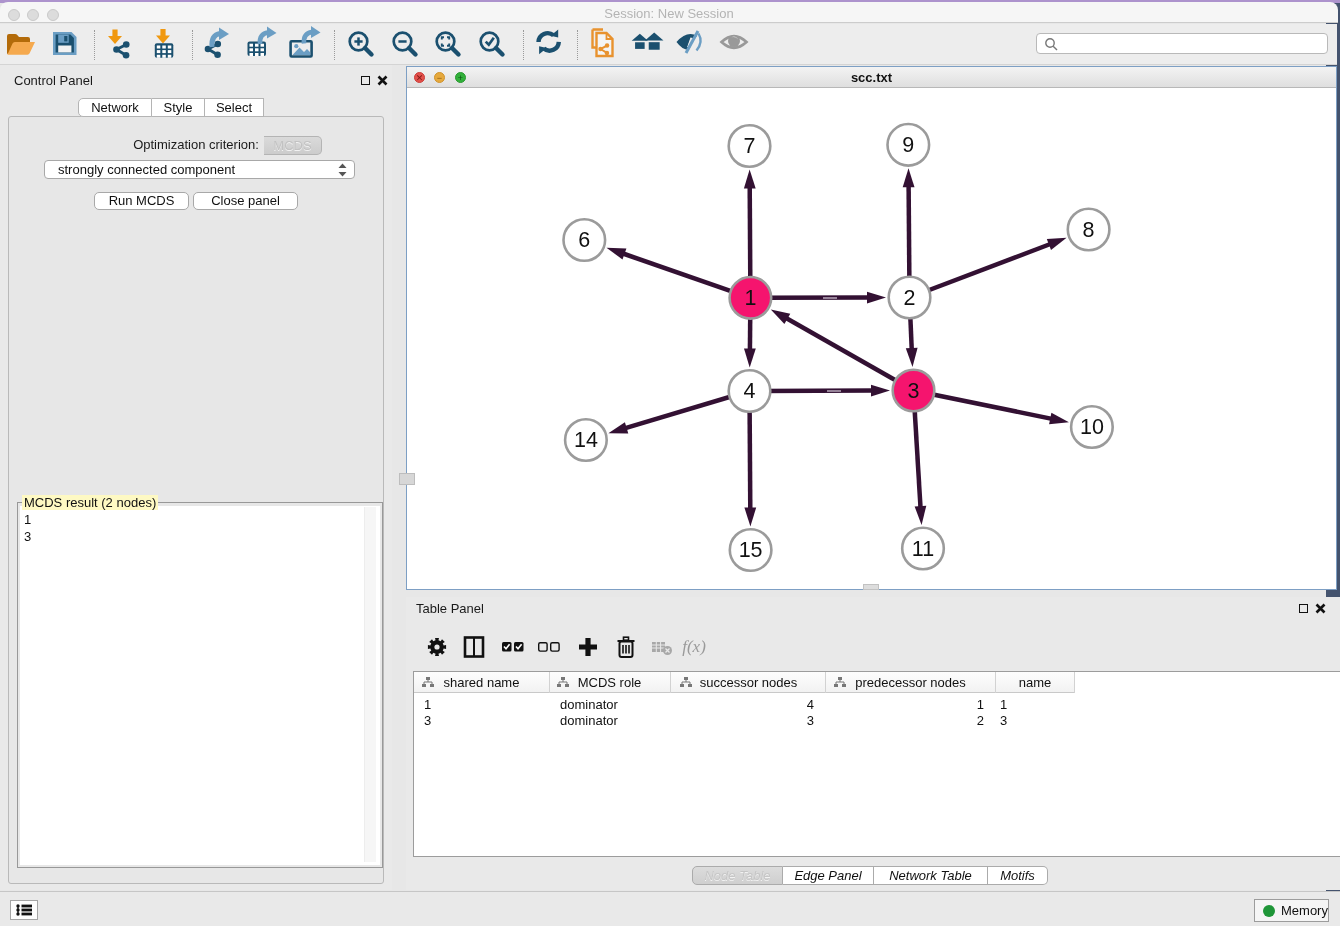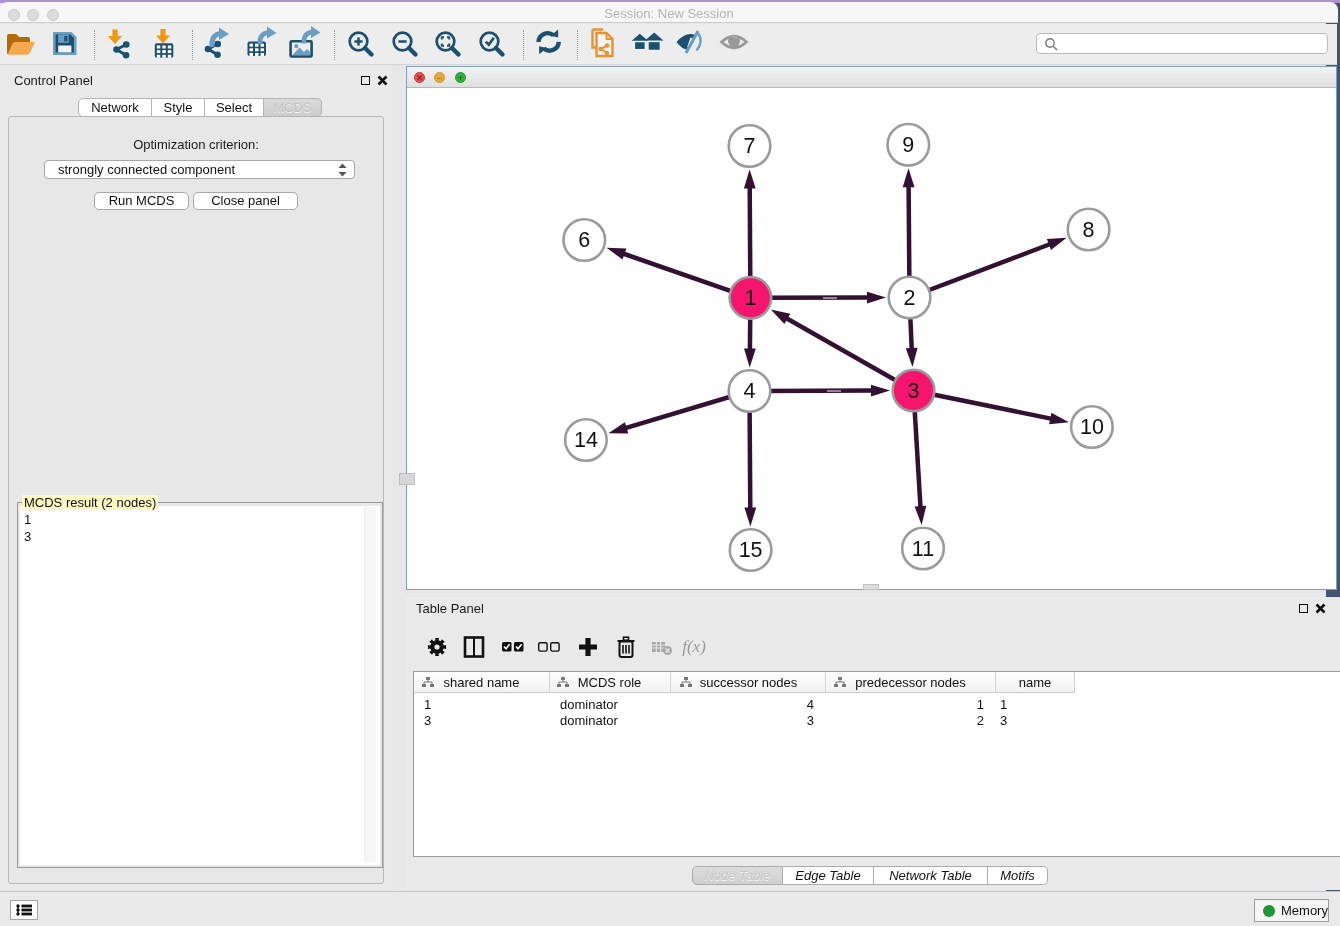--- a/index.html
+++ b/index.html
@@ -203,21 +203,21 @@
   <div id="cpanel-title">Control Panel</div>
   <div class="wbtn-sq" style="left:361px; top:11px;"></div>
   <svg style="position:absolute; left:377px; top:10px;" width="11" height="11" viewBox="0 0 11 11">
       <path d="M1.5 1.5 L9.5 9.5 M9.5 1.5 L1.5 9.5" stroke="#111" stroke-width="2.6"></path>
     </svg>
   <div id="cp-content"></div>
   <div id="tabs">
     <div class="tab first" style="width:74px;">Network</div>
     <div class="tab" style="width:53px;">Style</div>
     <div class="tab" style="width:59px;">Select</div>
-    <div class="tab sel last" style="width:58px;">MCDS</div>
+    <div class="tab sel last" style="width:58px;margin-top:38px;">MCDS</div>
   </div>
   <div id="optlabel">Optimization criterion:</div>
   <div id="combo">strongly connected component<svg width="11" height="14" viewBox="0 0 11 14" style="position:absolute; right:6px; top:2px;">
         <path d="M5.5 0.5 L9.5 5 L1.5 5 Z" fill="#555"></path>
         <path d="M5.5 13.5 L9.5 9 L1.5 9 Z" fill="#555"></path>
       </svg></div>
   <div class="btn" style="left:94px; width:95px;">Run MCDS</div>
   <div class="btn" style="left:193px; width:105px;">Close panel</div>
   <div id="fieldset">
     <div id="fieldwhite">
@@ -226,20 +226,21 @@
     <div id="fieldscroll"></div>
     <div id="fieldlegend">MCDS result (2 nodes)</div>
   </div>
 </div>
 
 <div class="abs" id="netwin">
   <div id="nettitle">
     <div class="mac" style="left:7px; background:#e4504b; border:1px solid #c93d38; color:#7e1a16;">✕</div>
     <div class="mac" style="left:27px; background:#e6a93d; border:1px solid #cf922c; color:#8a5a10;">−</div>
     <div class="mac" style="left:48px; background:#32b03a; border:1px solid #28982f; color:#0e5214;">+</div>
+    <span class="t">scc.txt</span>
   </div>
   <svg id="graph" style="position:absolute;left:0;top:22px;" width="929" height="501" viewBox="0 0 929 501">
 <line x1="343.4" y1="208.8" x2="342.7" y2="96.5" stroke="#331133" stroke-width="4.5"></line>
 <polygon points="342.6,80.5 348.7,99.5 336.9,99.5" fill="#331133"></polygon>
 <line x1="343.4" y1="208.8" x2="214.6" y2="164.0" stroke="#331133" stroke-width="4.5"></line>
 <polygon points="199.5,158.7 219.4,159.4 215.5,170.5" fill="#331133"></polygon>
 <line x1="343.4" y1="208.8" x2="463.0" y2="208.6" stroke="#331133" stroke-width="4.5"></line>
 <polygon points="479.0,208.5 460.0,214.5 460.0,202.7" fill="#331133"></polygon>
 <line x1="343.4" y1="208.8" x2="342.9" y2="262.5" stroke="#331133" stroke-width="4.5"></line>
 <polygon points="342.7,278.5 337.0,259.4 348.8,259.6" fill="#331133"></polygon>
@@ -370,21 +371,21 @@
 <div class="trow" style="left:412px; top:25px; width:158px; text-align:right;">1</div>
 <div class="trow" style="left:586px; top:25px;">1</div>
 <div class="trow" style="left:10px; top:41px;">3</div>
 <div class="trow" style="left:146px; top:41px;">dominator</div>
 <div class="trow" style="left:258px; top:41px; width:142px; text-align:right;">3</div>
 <div class="trow" style="left:412px; top:41px; width:158px; text-align:right;">2</div>
 <div class="trow" style="left:586px; top:41px;">3</div>
   </div>
   <div id="tp-tabs">
     <div class="btab sel first" style="width:91px;">Node Table</div>
-    <div class="btab" style="width:91px;">Edge Table</div>
+    <div class="btab" style="width:91px;">Edge Panel</div>
     <div class="btab" style="width:114px;">Network Table</div>
     <div class="btab last" style="width:60px;">Motifs</div>
   </div>
 </div>
 
 <div class="abs" id="statusbar">
   <div id="listbtn">
       <svg width="16" height="12" viewBox="0 0 16 12" style="position:absolute; left:5px; top:3px;">
         <circle cx="2" cy="2" r="1.7" fill="#111"></circle>
         <rect x="5.5" y="0.6" width="10.5" height="2.8" fill="#111"></rect>

